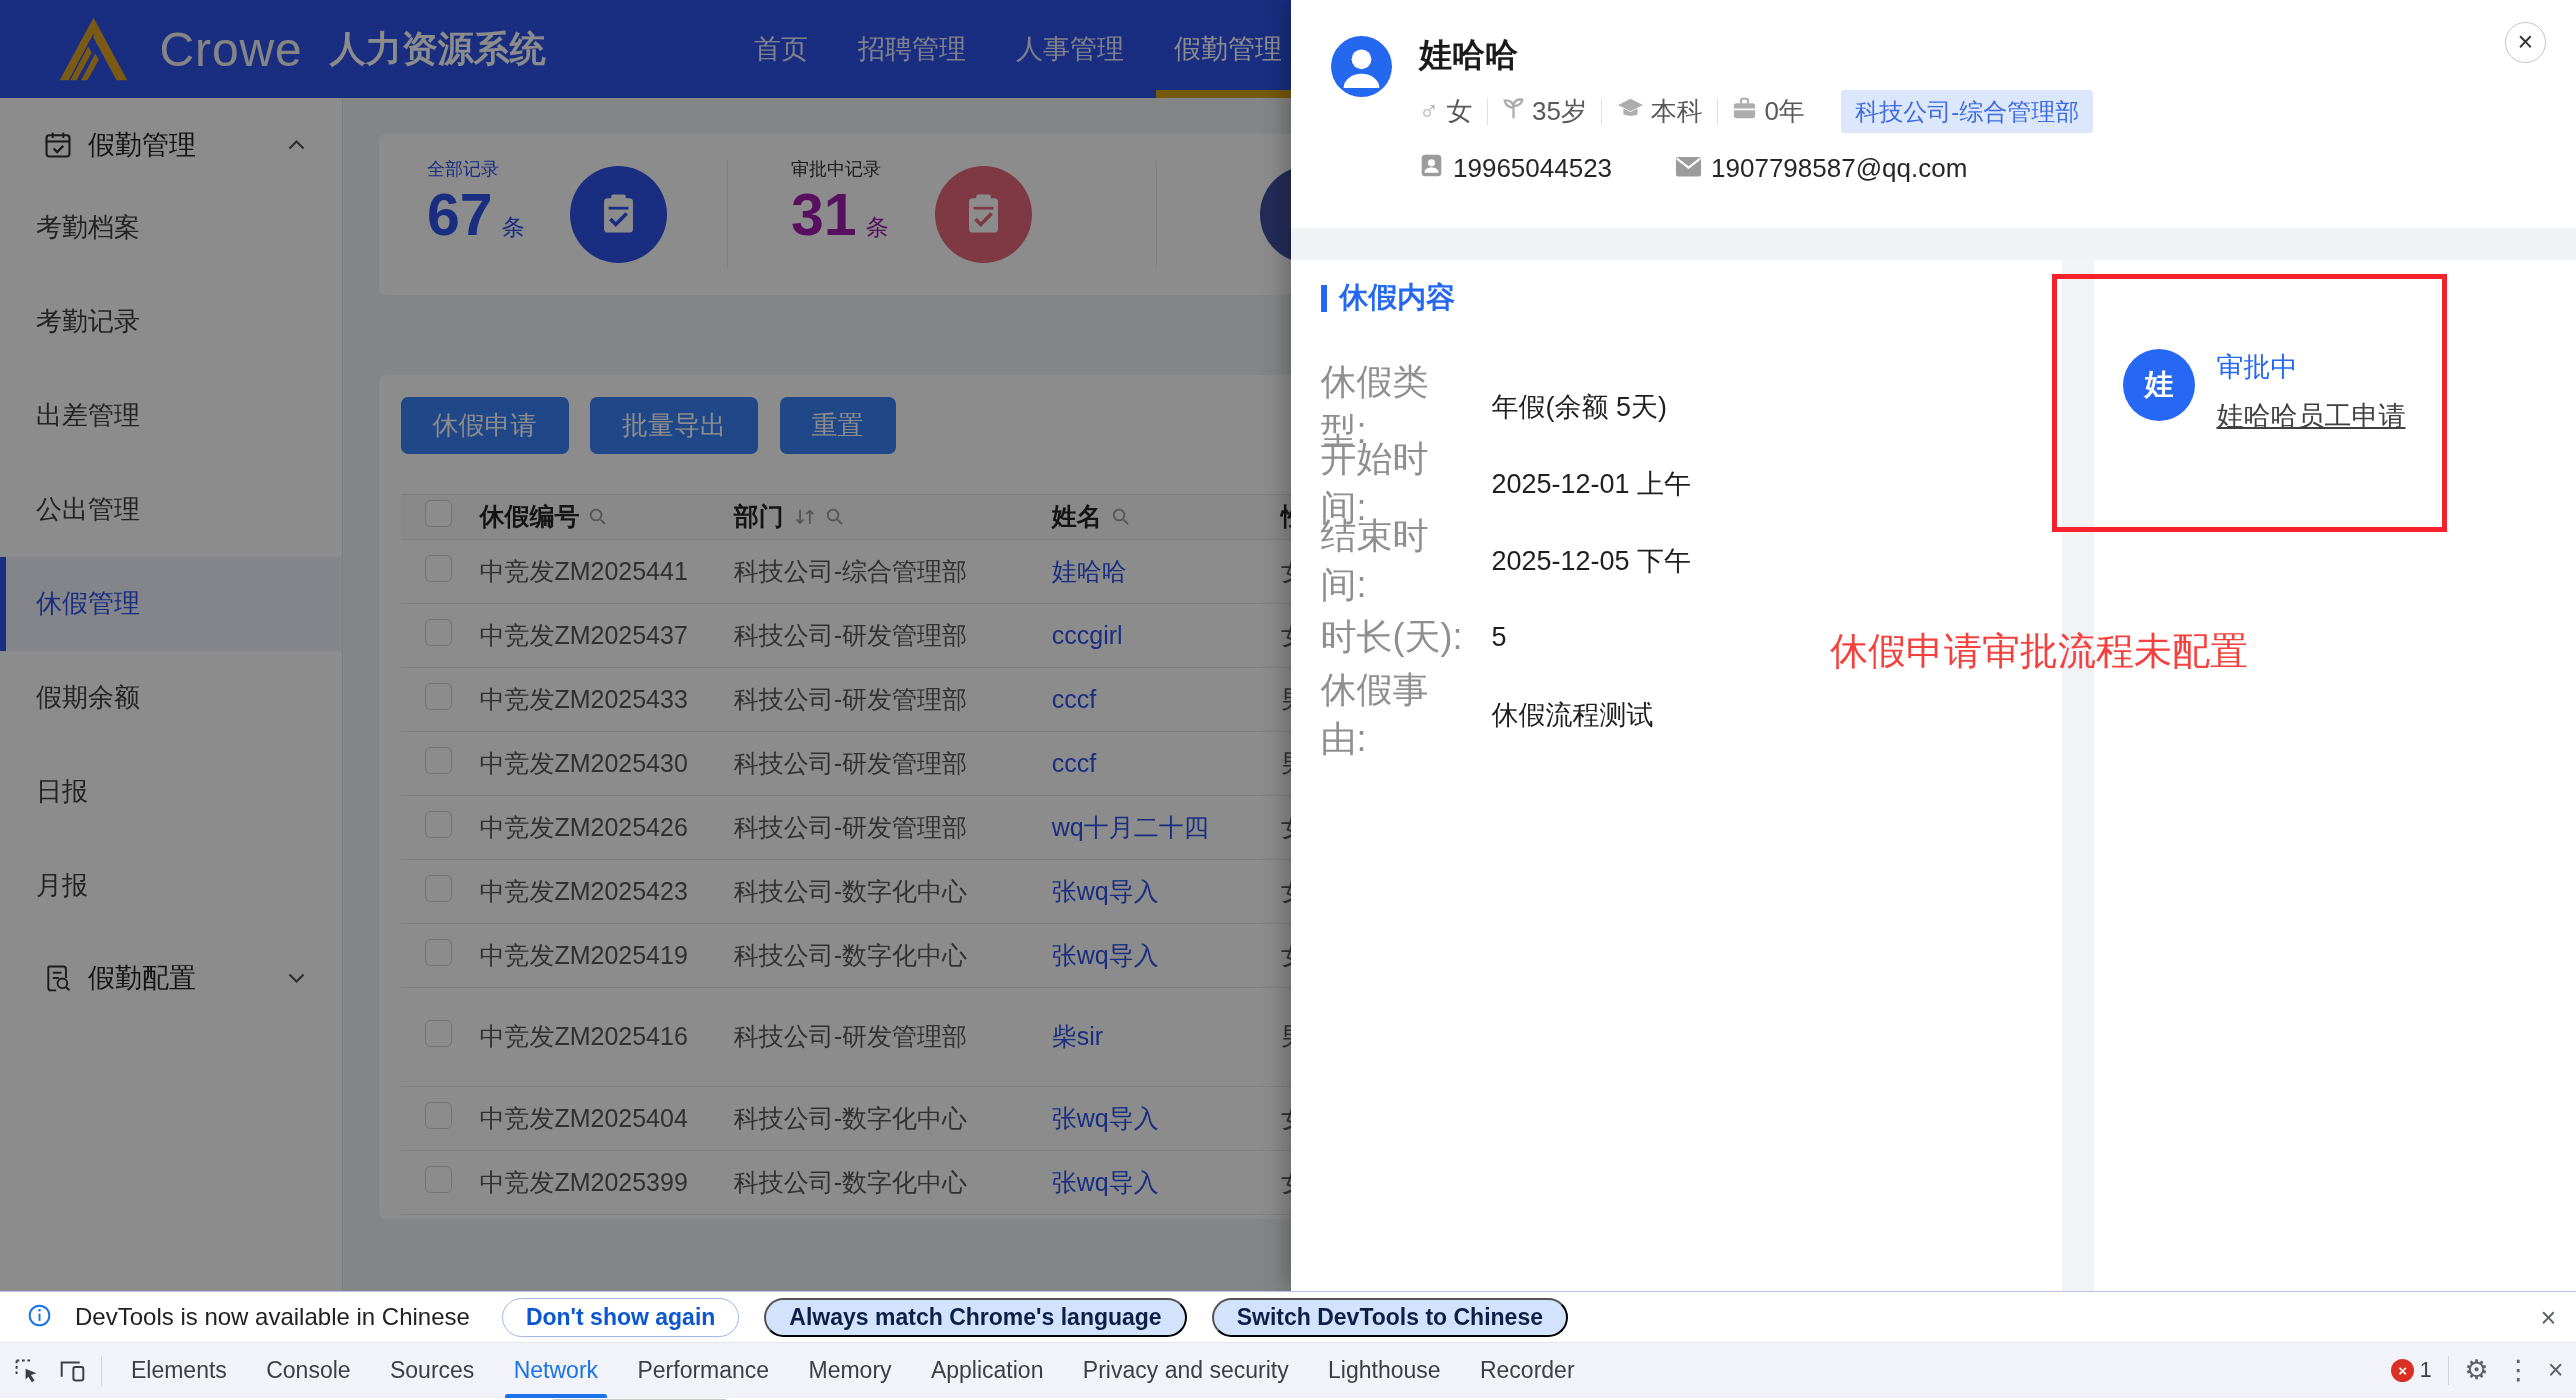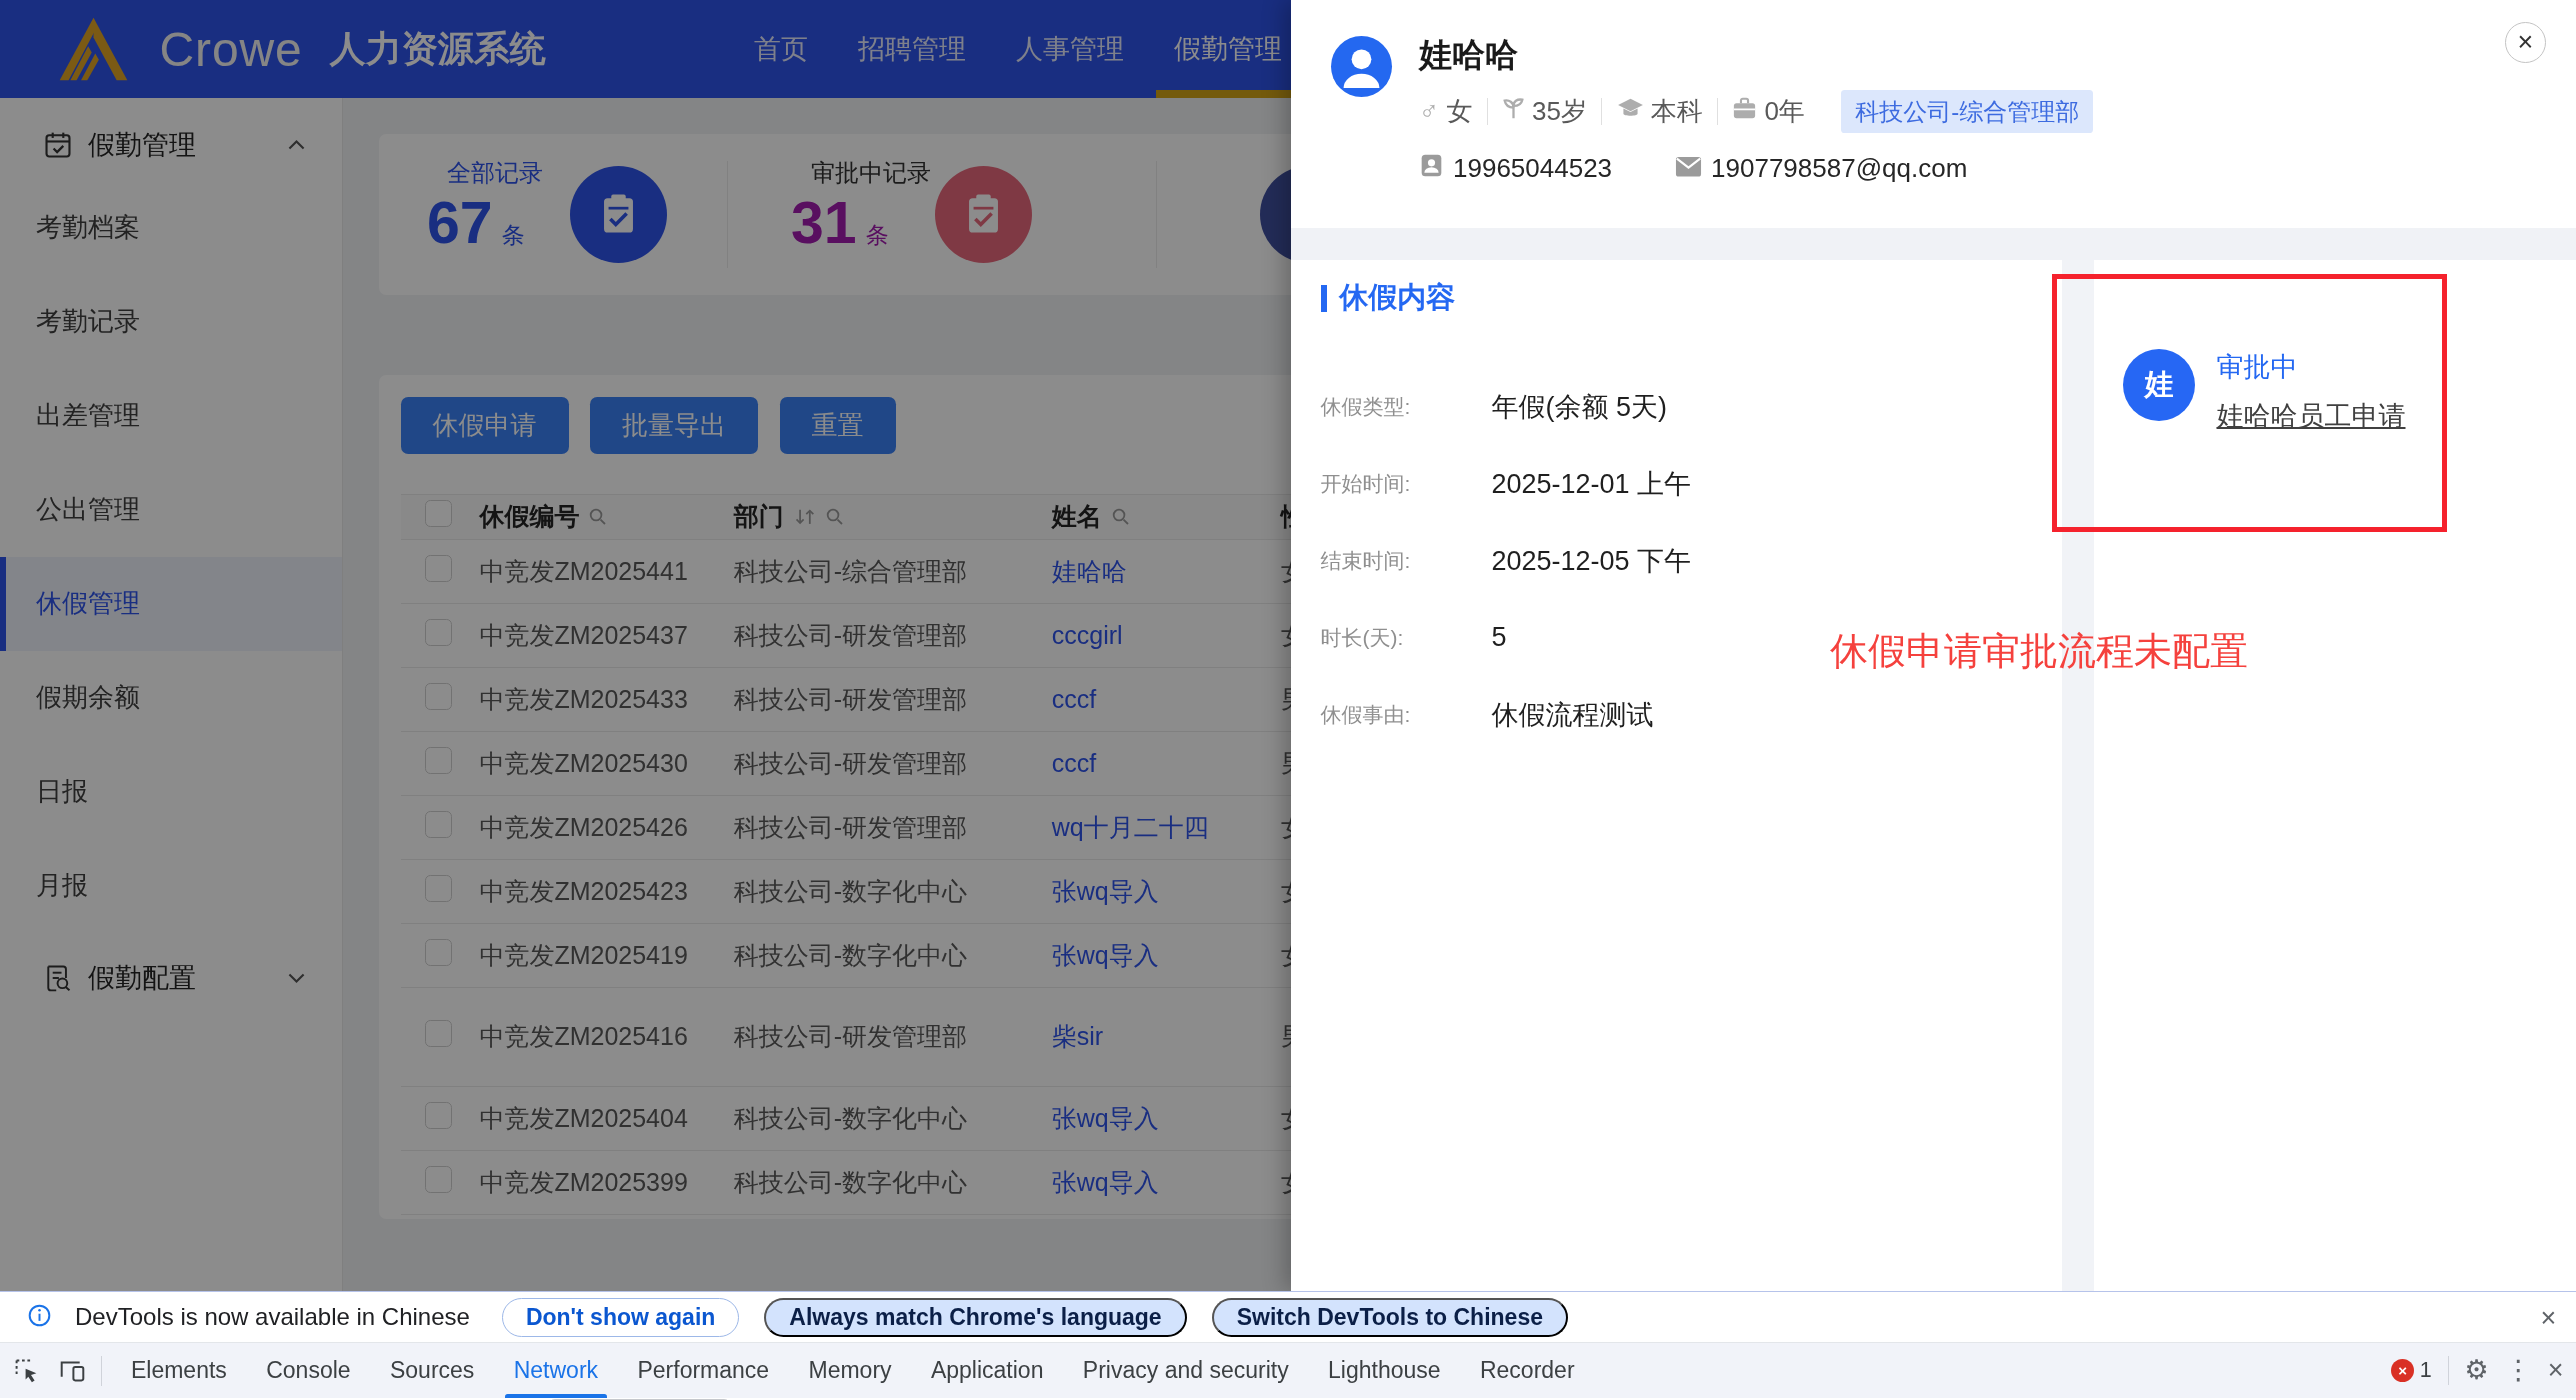--- a/index.html
+++ b/index.html
@@ -26,21 +26,21 @@
   .sb-item { height:94px; display:flex; align-items:center; padding-left:36px; font-size:26px; color:#404040; cursor:pointer; position:relative; }
   .sb-item.active { background:#eef3fc; color:#2f54eb; }
   .sb-item.active::before { content:""; position:absolute; left:0; top:0; bottom:0; width:6.3px; background:#2f54eb; }
   .sb-group2 { margin-top:9px; }
 
   
   .main { position:absolute; left:343px; top:98px; width:2233px; height:1193px; background:#f0f2f5; overflow:hidden; z-index:5; }
   .card { position:absolute; background:#fff; border-radius:7.2px; }
   .stats-card { left:36px; top:36px; width:2174px; height:161px; }
   .stat-block { position:absolute; top:0; height:161px; }
-  .stat-label { font-size:24px; margin-top:23px;margin-left:20px; }
+  .stat-label { font-size:18px; margin-top:23px; }
   .stat-num-row { display:flex; align-items:baseline; margin-top:5.4px; }
   .stat-num { font-size:59px; font-weight:bold; line-height:1; }
   .stat-unit { font-size:23px; margin-left:9px; }
   .stat-blue { color:#2f54eb; }
   .stat-dark .stat-label { color:#333; }
   .stat-dark .stat-num, .stat-dark .stat-unit { color:#a21caf; }
   .stat-icon { position:absolute; top:32px; width:97px; height:97px; border-radius:50%; display:flex; align-items:center; justify-content:center; }
   .stat-div { position:absolute; top:27px; width:0.9px; height:107px; background:#ececec; }
 
   .table-card { left:36px; top:277px; width:2174px; height:844px; padding:21.5px; }
@@ -74,21 +74,21 @@
   .dept-tag { margin-left:36px; background:#dce7fc; color:#3d6be0; font-size:24px; padding:5.4px 14.3px; border-radius:3.6px; }
   .contact-row { display:flex; align-items:center; margin-top:19.7px; font-size:26px; color:#262626; gap:63px; }
   .c-item { display:flex; align-items:center; gap:9px; }
   .d-band { position:absolute; left:0; top:228px; width:1285px; height:32px; background:#f0f2f6; }
   .v-strip { position:absolute; left:771px; top:260px; bottom:0; width:32px; background:#f1f3f7; }
   .sec-title { display:flex; align-items:center; gap:12.5px; font-size:29px; font-weight:bold; color:#2468f2; }
   .sec-bar { width:6.3px; height:27px; background:#2468f2; }
   .leave-sec { position:absolute; left:29.5px; top:278px; width:707px; }
   .fields { margin-top:50px; }
   .f-row { display:flex; align-items:center; height:77px; }
-  .f-label { width:148px; font-size:21px; color:#8f8f8f; flex:none; }
+  .f-label { width:148px; font-size:36px; color:#8f8f8f; flex:none; }
   .f-value { font-size:27px; color:#1f1f1f; margin-left:23px; }
   .appr-sec { position:absolute; left:832px; top:295px; width:421px; }
   .appr-item { display:flex; margin-top:54px; align-items:flex-start; }
   .appr-avatar { width:72px; height:72px; border-radius:50%; background:#2667f4; color:#fff; font-size:29px; font-weight:bold; display:flex; align-items:center; justify-content:center; flex:none; }
   .appr-txt { margin-left:21.5px; }
   .appr-status { font-size:27px; color:#2468f2; line-height:1.1; margin-top:3.6px; }
   .appr-desc { font-size:27px; color:#404040; margin-top:16px;text-decoration:underline; }
   .red-rect { position:absolute; left:761px; top:274px; width:395px; height:258px; border:5.4px solid #f5222d; z-index:65; pointer-events:none; }
   .annotation { position:absolute; left:539px; top:626px; font-size:38px; color:#f5413d; z-index:66; white-space:nowrap; }
 

